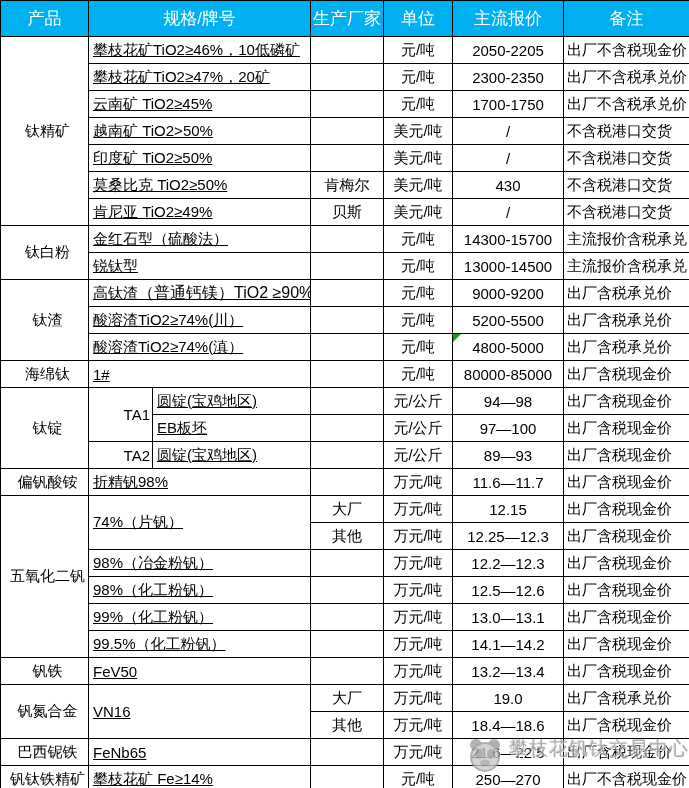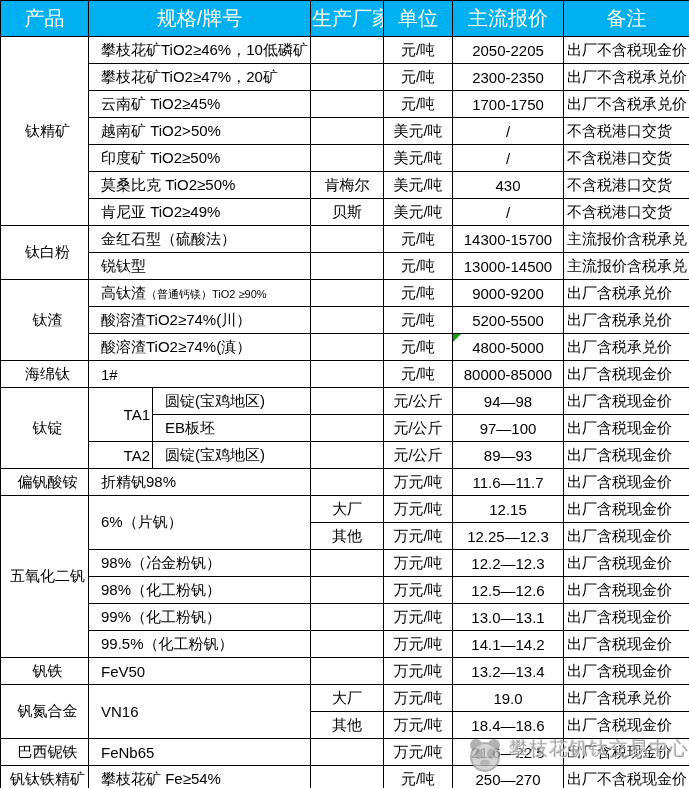--- a/index.html
+++ b/index.html
@@ -17,31 +17,31 @@
   }
   table{border-collapse:collapse;table-layout:fixed;width:689px;}
   th,td{
     border:1px solid var(--border);
     overflow:hidden;white-space:nowrap;
     vertical-align:middle;
     position:relative;
   }
   th{
     background:var(--header-bg);color:var(--header-text);
-    height:33px;font-size:20px;font-weight:normal;text-align:center;
+    height:33px;font-size:17px;font-weight:normal;text-align:center;
   }
   td{height:26px;font-size:15px;padding:0 2px;}
   .c-product{text-align:center;padding-left:8px;}
   .c-ta{text-align:right;padding-left:4px;}
-  .c-spec{text-align:left;padding-left:12px;}
+  .c-spec{text-align:left;padding-left:4px;text-decoration:underline;}
   .c-mfr{text-align:center;margin-top:8px;}
   .c-unit{text-align:center;}
   .c-price{text-align:center;}
   .c-note{text-align:left;padding-left:3px;margin-left:6px;}
-  .small-suffix{font-size:11px;}
+  .small-suffix{font-size:16px;}
   .corner-marker{
     position:absolute;top:0;left:0;width:8px;height:8px;
     background:var(--marker);
     clip-path:polygon(0 0,100% 0,0 100%);
   }
   .watermark{
     position:absolute;right:0;bottom:10px;z-index:5;
     display:flex;align-items:flex-start;gap:5px;
     pointer-events:none;
     opacity:0.85;
@@ -198,21 +198,21 @@
       <tr>
         <td class="c-product"><span>偏钒酸铵</span></td>
         <td class="c-spec" colspan="2"><span>折精钒98%</span></td>
         <td class="c-mfr"><span></span></td>
         <td class="c-unit"><span>万元/吨</span></td>
         <td class="c-price"><span>11.6—11.7</span></td>
         <td class="c-note"><span>出厂含税现金价</span></td>
       </tr>
       <tr>
         <td class="c-product" rowspan="6"><span>五氧化二钒</span></td>
-        <td class="c-spec" colspan="2" rowspan="2"><span>6%（片钒）</span></td>
+        <td class="c-spec" colspan="2" rowspan="2"><span>74%（片钒）</span></td>
         <td class="c-mfr"><span>大厂</span></td>
         <td class="c-unit"><span>万元/吨</span></td>
         <td class="c-price"><span>12.15</span></td>
         <td class="c-note"><span>出厂含税现金价</span></td>
       </tr>
       <tr>
         <td class="c-mfr"><span>其他</span></td>
         <td class="c-unit"><span>万元/吨</span></td>
         <td class="c-price"><span>12.25—12.3</span></td>
         <td class="c-note"><span>出厂含税现金价</span></td>
@@ -270,21 +270,21 @@
       <tr>
         <td class="c-product"><span>巴西铌铁</span></td>
         <td class="c-spec" colspan="2"><span>FeNb65</span></td>
         <td class="c-mfr"><span></span></td>
         <td class="c-unit"><span>万元/吨</span></td>
         <td class="c-price"><span>21.6—22.5</span></td>
         <td class="c-note"><span>出厂含税现金价</span></td>
       </tr>
       <tr>
         <td class="c-product"><span>钒钛铁精矿</span></td>
-        <td class="c-spec" colspan="2"><span>攀枝花矿 Fe≥54%</span></td>
+        <td class="c-spec" colspan="2"><span>攀枝花矿 Fe≥14%</span></td>
         <td class="c-mfr"><span></span></td>
         <td class="c-unit"><span>元/吨</span></td>
         <td class="c-price"><span>250—270</span></td>
         <td class="c-note"><span>出厂不含税现金价</span></td>
       </tr>
     </tbody>
 </table>
 
 <div class="watermark">
   <span>

